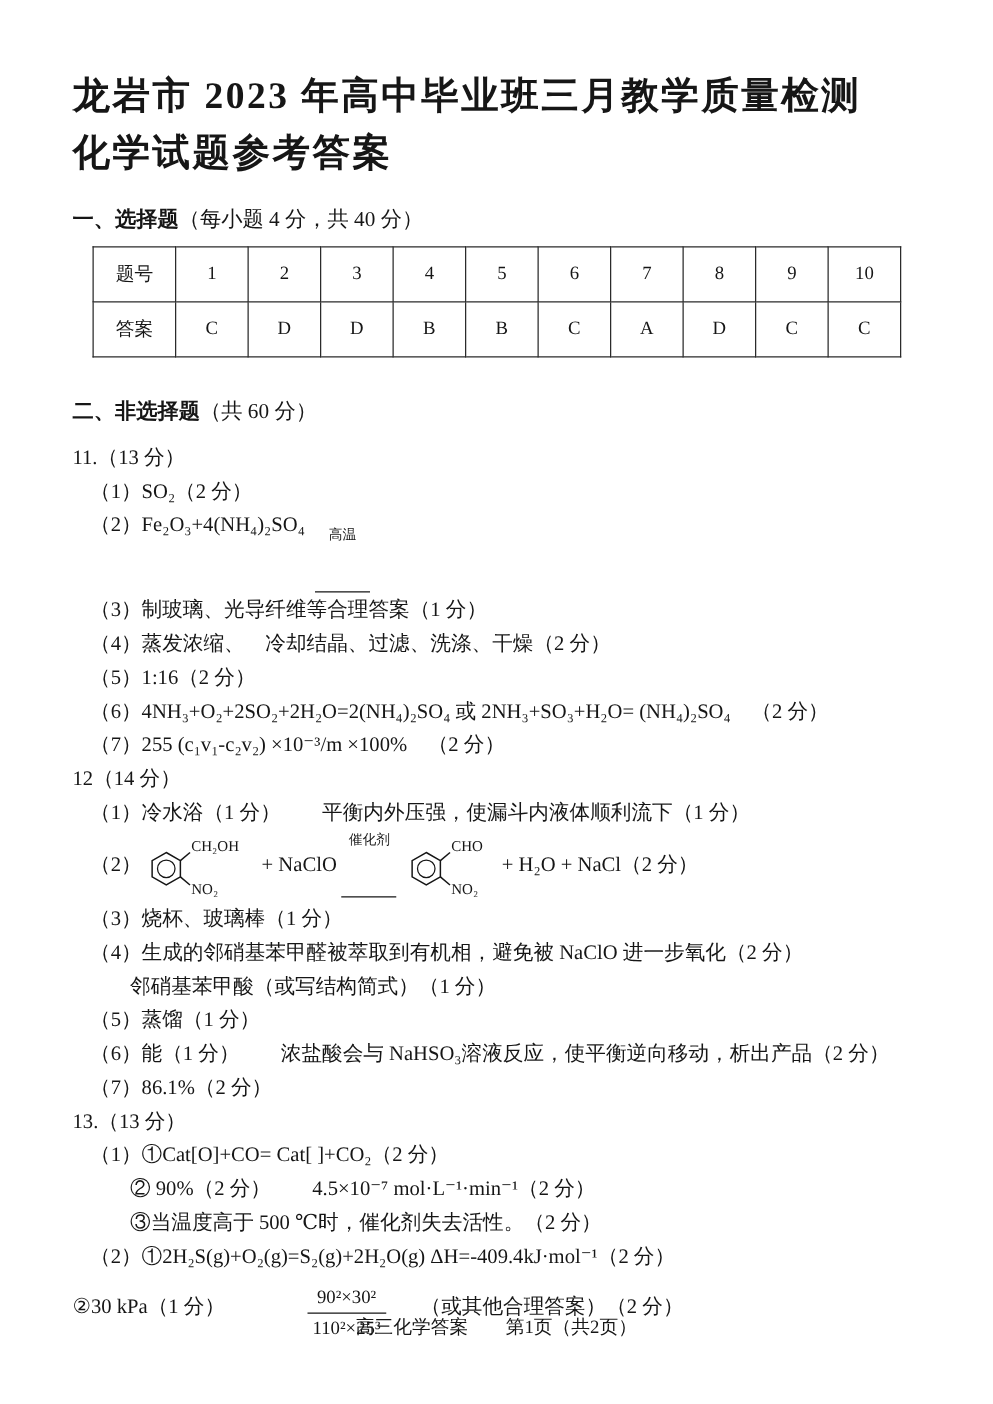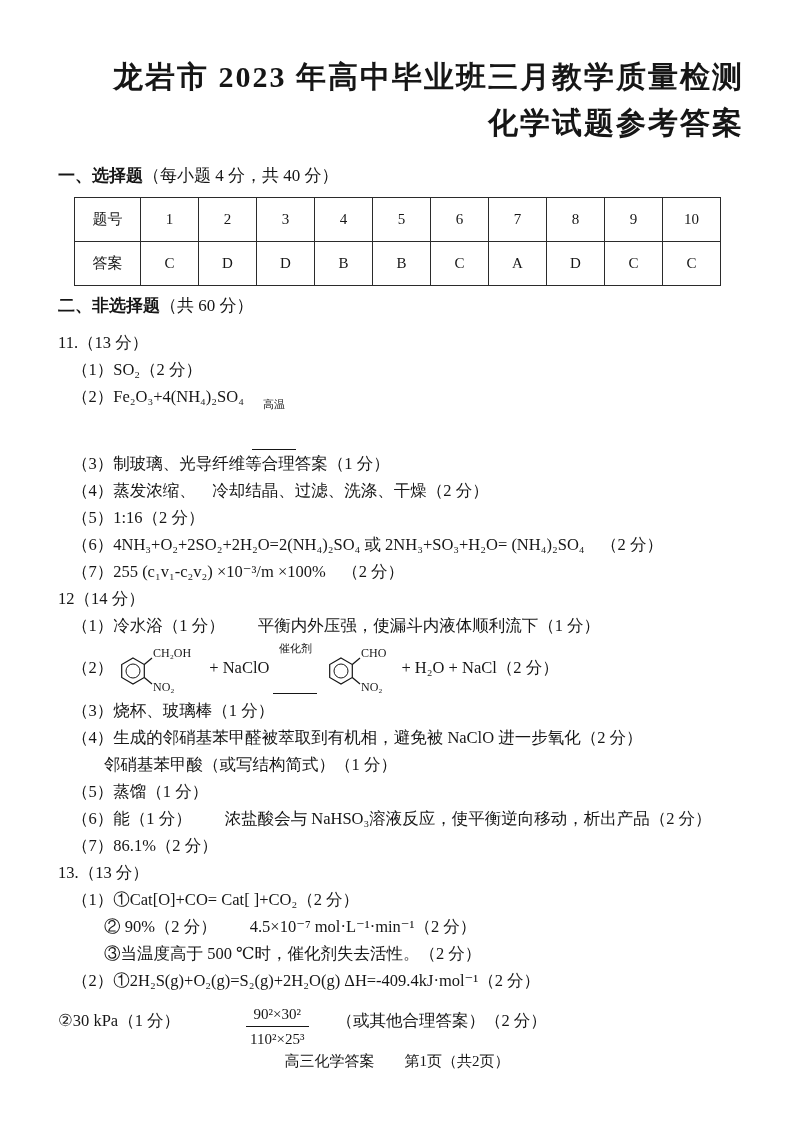--- a/index.html
+++ b/index.html
@@ -5,21 +5,21 @@
   * { margin:0; padding:0; box-sizing:border-box; }
   html, body { width:794px; height:1123px; }
   body {
     background:#ffffff;
     color:#161616;
     font-family:"Liberation Serif","DejaVu Serif",serif;
     position:relative;
     overflow:hidden;
   }
   .page { padding:56px 50px 0 58px; }
-  .title { text-align:right; font-weight:bold; font-size:30px; letter-spacing:2px; line-height:1.4; }
+  .title { text-align:left; font-weight:bold; font-size:30px; letter-spacing:2px; line-height:1.4; }
   .title.second { margin-top:4px; }
   .sec-head { font-size:17px; margin-top:20px; }
   .sec-head .b { font-weight:bold; }
   .ans-table { border-collapse:collapse; margin:10px 0 0 16px; }
   .ans-table td {
     border:1.5px solid #2b2b2b;
     text-align:center;
     font-size:15px;
     width:58px;
     height:44px;
@@ -81,21 +81,21 @@
       <td>B</td>
       <td>C</td>
       <td>A</td>
       <td>D</td>
       <td>C</td>
       <td>C</td>
     </tr>
   </tbody>
     </table>
 
-  <div class="sec-head" style="margin-top:8px;">
+  <div class="sec-head" style="margin-top:31px;">
     <span class="b">二、非选择题</span><span>（共 60 分）</span>
   </div>
 
   <div class="lines">
 
     <div class="ln">11.（13 分）</div>
     <div class="ln item">（1）SO₂（2 分）</div>
     <div class="ln item">
       <span class="t">（2）Fe₂O₃+4(NH₄)₂SO₄</span>
       <span class="cond-arrow">

